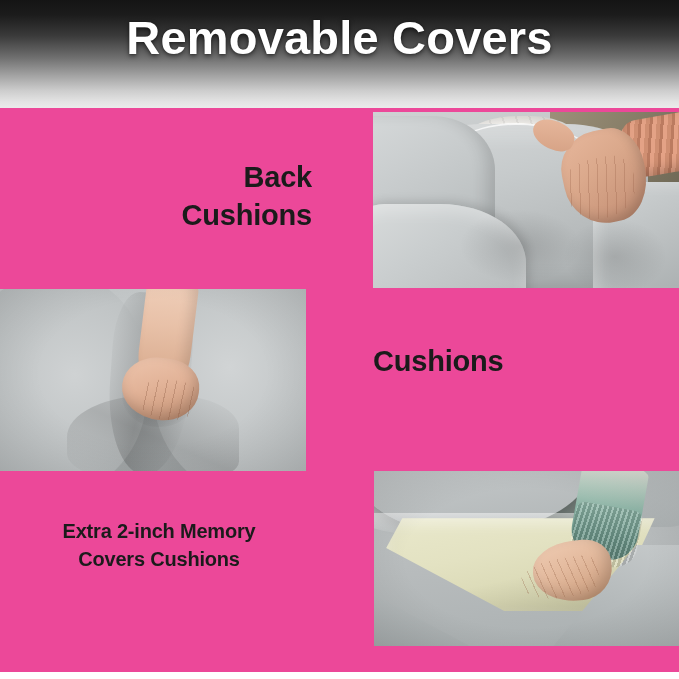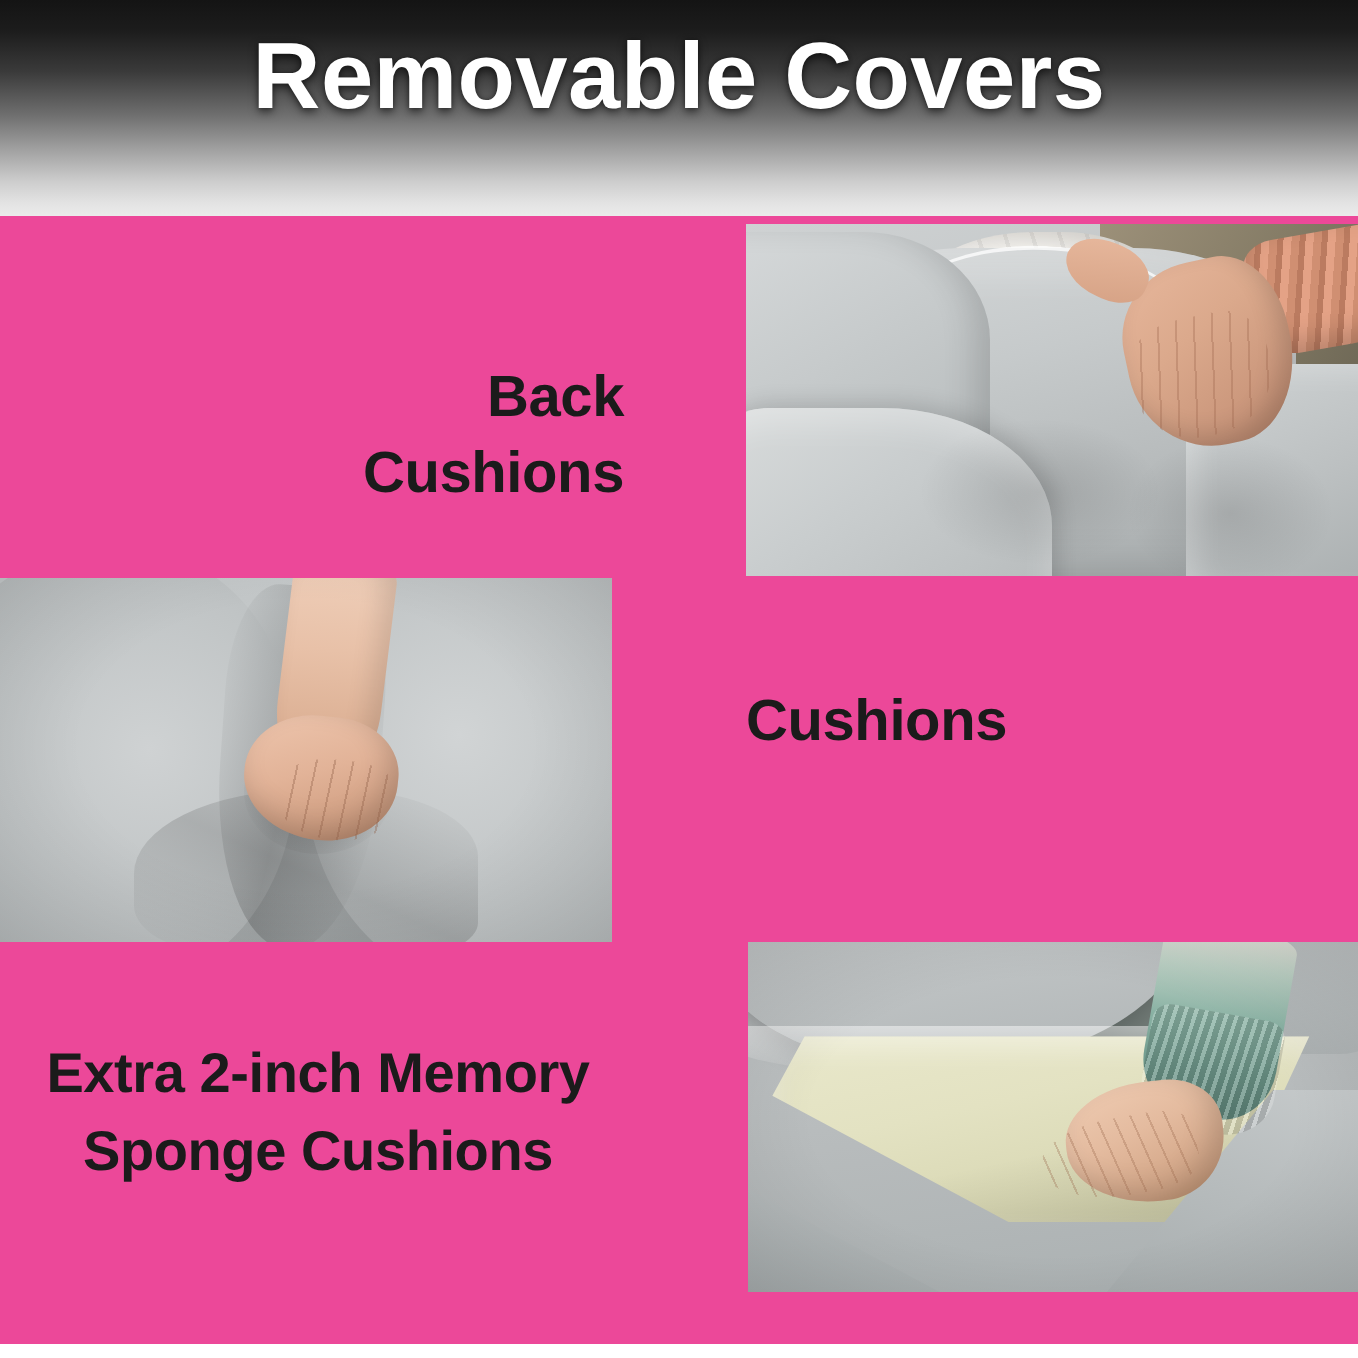--- a/index.html
+++ b/index.html
@@ -52,32 +52,31 @@
     color: #1b1b1b;
     font-size: 29px;
     font-weight: 700;
     line-height: 1.32;
     letter-spacing: -0.2px;
   }
   #caption-back {
     left: 40px; top: 158px;
     width: 272px;
     text-align: right;
-    margin-top: 22px;
   }
   #caption-seat {
     left: 373px; top: 342px;
     width: 290px;
     text-align: left;
   }
   #caption-foam {
     left: 0px; top: 518px;
     width: 318px;
     text-align: center;
-    font-size: 28px;
+    font-size: 20px;
     line-height: 1.38;
   }
 
   
   .photo {
     position: absolute;
     overflow: hidden;
     background: #b9bcbd;
   }
   #photo-back-cushion   { left: 373px; top: 112px; width: 306px; height: 176px; }
@@ -358,21 +357,21 @@
     <div class="ph-layer" id="p2-knuckles"></div>
     <div class="ph-layer" id="p2-vignette"></div>
   </div>
 
   <div class="caption" id="caption-seat">
     <div>Cushions</div>
   </div>
 
   <div class="caption" id="caption-foam">
     <div>Extra 2-inch Memory</div>
-    <div>Sponge Cushions</div>
+    <div>Covers Cushions</div>
   </div>
 
   <div class="photo" id="photo-memory-foam">
     <div class="ph-layer" id="p3-bg"></div>
     <div class="ph-layer" id="p3-back-dark"></div>
     <div class="ph-layer fabric" id="p3-top-cover"></div>
     <div class="ph-layer" id="p3-cover-edge"></div>
     <div class="ph-layer fabric" id="p3-top-right-cover"></div>
     <div class="ph-layer" id="p3-foam"></div>
     <div class="ph-layer" id="p3-foam-edge"></div>

